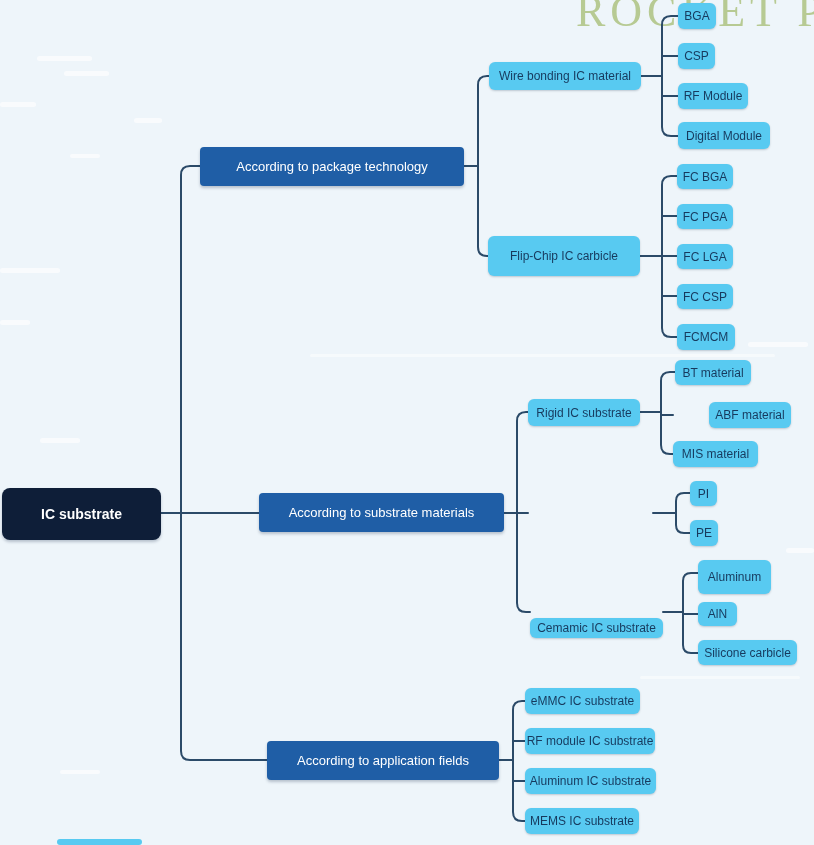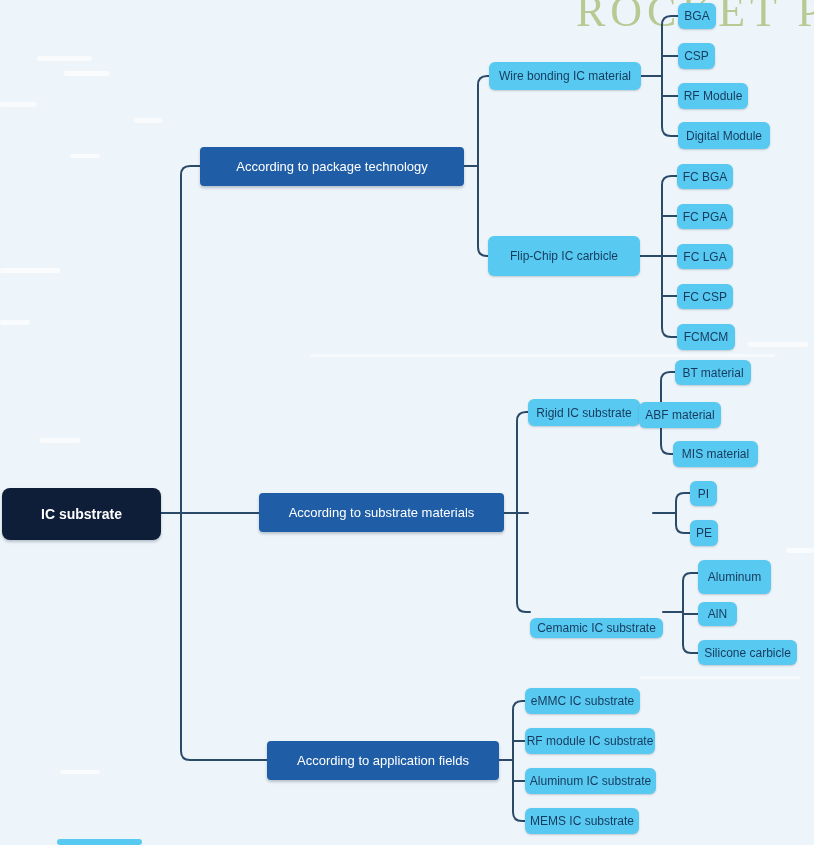--- a/index.html
+++ b/index.html
@@ -116,21 +116,21 @@
   <div class="node leaf" style="left:677px;top:164px;width:56px;height:25px">FC BGA</div>
   <div class="node leaf" style="left:677px;top:204px;width:56px;height:25px">FC PGA</div>
   <div class="node leaf" style="left:677px;top:244px;width:56px;height:25px">FC LGA</div>
   <div class="node leaf" style="left:677px;top:284px;width:56px;height:25px">FC CSP</div>
   <div class="node leaf" style="left:677px;top:324px;width:58px;height:26px">FCMCM</div>
 
   <div class="node leaf" style="left:528px;top:399px;width:112px;height:27px">Rigid IC substrate</div>
   <div class="node leaf" style="left:530px;top:618px;width:133px;height:20px">Cemamic IC substrate</div>
 
   <div class="node leaf" style="left:675px;top:360px;width:76px;height:25px">BT material</div>
-  <div class="node leaf" style="left:639px;top:402px;width:82px;height:26px">ABF material</div>
+  <div class="node leaf" style="left:709px;top:402px;width:82px;height:26px">ABF material</div>
   <div class="node leaf" style="left:673px;top:441px;width:85px;height:26px">MIS material</div>
 
   <div class="node leaf" style="left:690px;top:481px;width:27px;height:25px">PI</div>
   <div class="node leaf" style="left:690px;top:520px;width:28px;height:26px">PE</div>
 
   <div class="node leaf" style="left:698px;top:560px;width:73px;height:34px">Aluminum</div>
   <div class="node leaf" style="left:698px;top:602px;width:39px;height:24px">AlN</div>
   <div class="node leaf" style="left:698px;top:640px;width:99px;height:25px">Silicone carbicle</div>
 
   <div class="node leaf" style="left:525px;top:688px;width:115px;height:26px">eMMC IC substrate</div>

